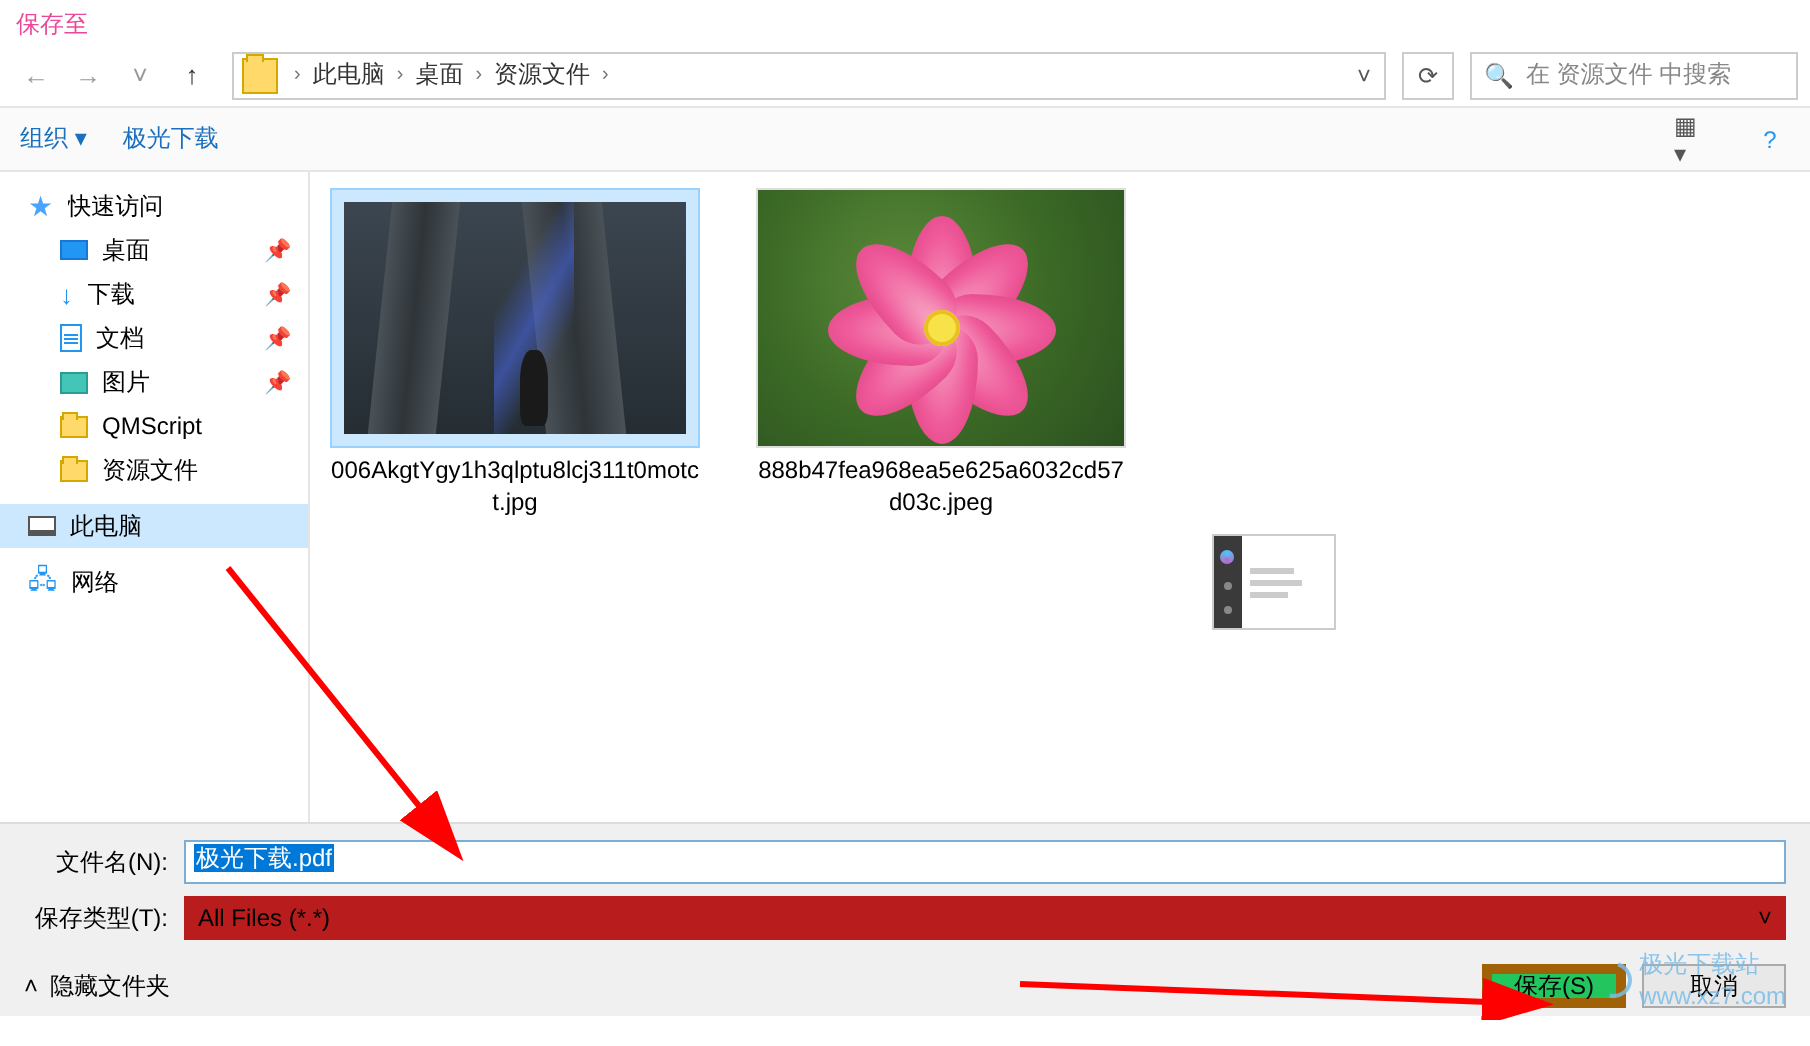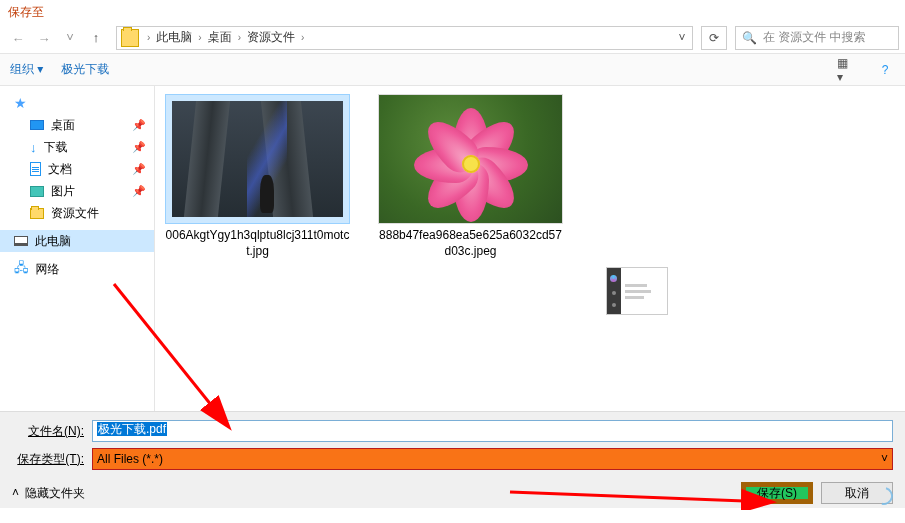--- a/index.html
+++ b/index.html
@@ -1,17 +1,17 @@
 <!DOCTYPE html>
 <html><head>
   <meta charset="utf-8">
   <style>
     * { box-sizing: border-box; margin: 0; padding: 0; font-family: "Microsoft YaHei", sans-serif; font-size: 12px; }
     body { width: 905px; height: 523px; background: #fff; overflow: hidden; position: relative; }
-    .title-bar { height: 22px; padding: 4px 8px; color: #c2410c; }
+    .title-bar { height: 22px; padding: 4px 8px; color: #ec4899; }
     .nav-bar { height: 32px; display: flex; align-items: center; padding: 0 6px; gap: 2px; border-bottom: 1px solid #e5e5e5; }
     .nav-arrow { width: 24px; height: 24px; display: flex; align-items: center; justify-content: center; color: #999; font-size: 13px; }
     .nav-arrow.enabled { color: #333; }
     .breadcrumb-box { flex: 1; height: 24px; border: 1px solid #ccc; display: flex; align-items: center; margin: 0 6px; padding-left: 4px; }
     .bc-folder { width: 18px; height: 18px; background: #ffd96a; border: 1px solid #d4a800; margin-right: 2px; position: relative; }
     .bc-folder::before { content:''; position:absolute; top:-3px; left:1px; width:7px; height:3px; background:#ffd96a; border:1px solid #d4a800; border-bottom:none; }
     .bc-sep { padding: 0 6px; color: #777; font-size: 10px; }
     .bc-item { color: #333; cursor: pointer; }
     .bc-drop { margin-left: auto; width: 20px; text-align: center; color: #555; }
     .refresh-btn { width: 26px; height: 24px; border: 1px solid #ccc; display: flex; align-items: center; justify-content: center; color: #555; margin-right: 6px; }
@@ -46,24 +46,24 @@
     .thumb-label { margin-top: 4px; word-break: break-all; line-height: 1.3; }
     .thumb-row2 { display:flex; justify-content:center; margin-top:8px; width:100%; }
     .thumb-small { width: 62px; height: 48px; border:1px solid #ccc; display:flex; }
     .ts-left { width:14px; background:#3a3a3a; display:flex; flex-direction:column; align-items:center; justify-content:space-around; padding:3px 0; }
     .ts-dot { width:4px; height:4px; border-radius:50%; background:#888; }
     .ts-cd { width:7px; height:7px; border-radius:50%; background: conic-gradient(#4fc3f7,#ba68c8,#4fc3f7); }
     .ts-right { flex:1; background:#fff; display:flex; flex-direction:column; justify-content:center; gap:3px; padding:0 4px; }
     .ts-line { height:3px; background:#ccc; }
     .footer { border-top: 1px solid #ddd; background:#f0f0f0; padding: 8px 12px 4px; }
     .form-row { display:flex; align-items:center; margin-bottom:6px; gap:8px; }
-    .form-label { width:72px; text-align:right;text-decoration:underline; }
+    .form-label { width:72px; text-align:right; }
     .filename-input { flex:1; height:22px; border:1px solid #7aaed6; background:#fff; padding:0 4px; }
     .filename-input .selected-text { background:#0078d7; color:#fff; padding:0 1px; }
-    .filetype-select { flex:1; height:22px; border:1px solid #b91c1c; background:#f97316; padding:0 4px; display:flex; align-items:center; justify-content:space-between; }
+    .filetype-select { flex:1; height:22px; border:3px solid #b91c1c; background:#b91c1c; padding:0 4px; display:flex; align-items:center; justify-content:space-between; }
     .action-row { display:flex; align-items:center; justify-content:space-between; padding-top:6px; }
     .hide-link { display:flex; align-items:center; gap:6px; cursor:pointer; }
     .btns { display:flex; gap:8px; }
     .btn { min-width:72px; height:22px; border:1px solid #aaa; background:#e8e8e8; display:flex; align-items:center; justify-content:center; cursor:pointer; }
     .btn.primary { border:5px solid #a16207; background:#22c55e; }
     .watermark { position:absolute; right:12px; bottom:18px; color:#7bbde8; font-size:11px; display:flex; align-items:center; gap:4px; opacity:0.85; pointer-events:none; }
     .wm-circle { width:18px; height:18px; border:2px solid #7bbde8; border-radius:50%; border-top-color:transparent; border-left-color:transparent; transform:rotate(-30deg); }
     
     .arrow-red { position:absolute; pointer-events:none; }
     .arrow1 { left:108px; top:278px; }
@@ -117,40 +117,45 @@
   <span class="link">极光下载</span>
   <span class="spacer"></span>
   <span class="tb-icon">▦ ▾</span>
   <span class="tb-icon" style="color:#2196f3;">?</span>
 </div>
 
 <div class="body-row">
   <div class="sidebar">
     <div class="sb-item">
       <span class="ic-star">★</span>
+      <span class="sb-label">快速访问</span>
     </div>
     <div class="sb-item sub">
       <span class="ic-desk"></span>
       <span class="sb-label">桌面</span>
       <span class="pin">📌</span>
     </div>
     <div class="sb-item sub">
       <span class="ic-dl">↓</span>
       <span class="sb-label">下载</span>
       <span class="pin">📌</span>
     </div>
     <div class="sb-item sub">
       <span class="ic-doc"></span>
       <span class="sb-label">文档</span>
       <span class="pin">📌</span>
     </div>
     <div class="sb-item sub">
       <span class="ic-pic"></span>
       <span class="sb-label">图片</span>
       <span class="pin">📌</span>
+    </div>
+    <div class="sb-item sub">
+      <span class="ic-fold"></span>
+      <span class="sb-label">QMScript</span>
     </div>
     <div class="sb-item sub">
       <span class="ic-fold"></span>
       <span class="sb-label">资源文件</span>
     </div>
     <div style="height:6px;"></div>
     <div class="sb-item sel">
       <span class="ic-pc"></span>
       <span class="sb-label">此电脑</span>
     </div>
@@ -252,13 +257,17 @@
   <defs>
       <marker id="ah2" markerWidth="12" markerHeight="12" refX="10" refY="4" orient="auto">
         <path d="M0,0 L12,4 L0,8 Z" fill="#ff0000"></path>
       </marker>
     </defs>
   <line x1="4" y1="12" x2="265" y2="22" stroke="#ff0000" stroke-width="3" marker-end="url(#ah2)"></line>
 </svg>
 
 <div class="watermark">
   <div class="wm-circle"></div>
+  <div>
+    <div>极光下载站</div>
+    <div>www.xz7.com</div>
+  </div>
 </div>
 
 </body></html>

